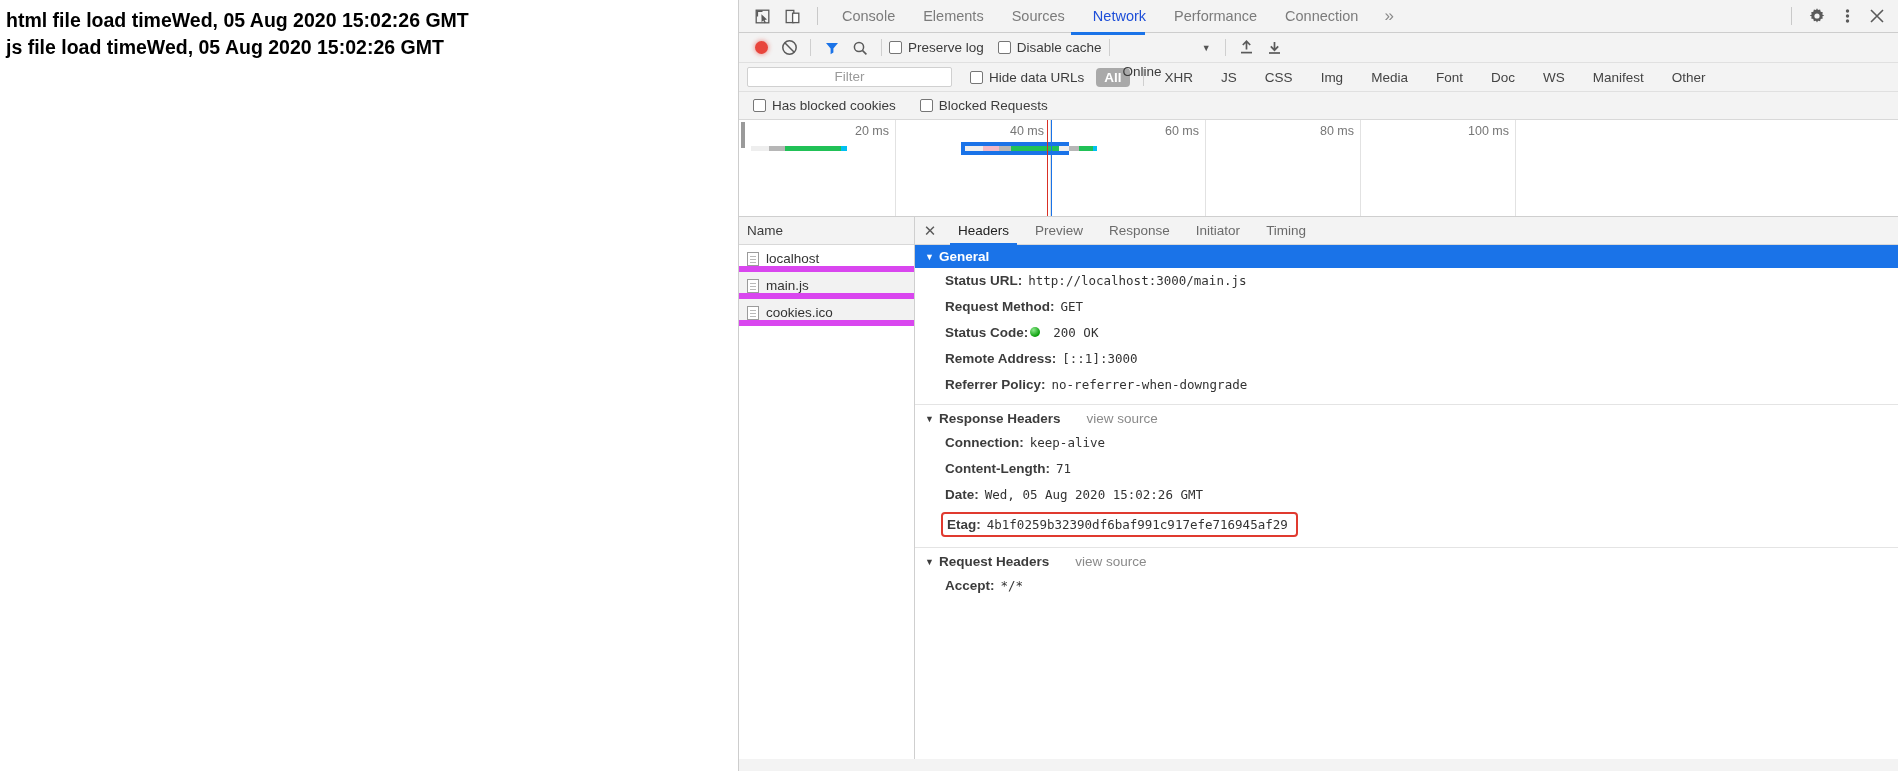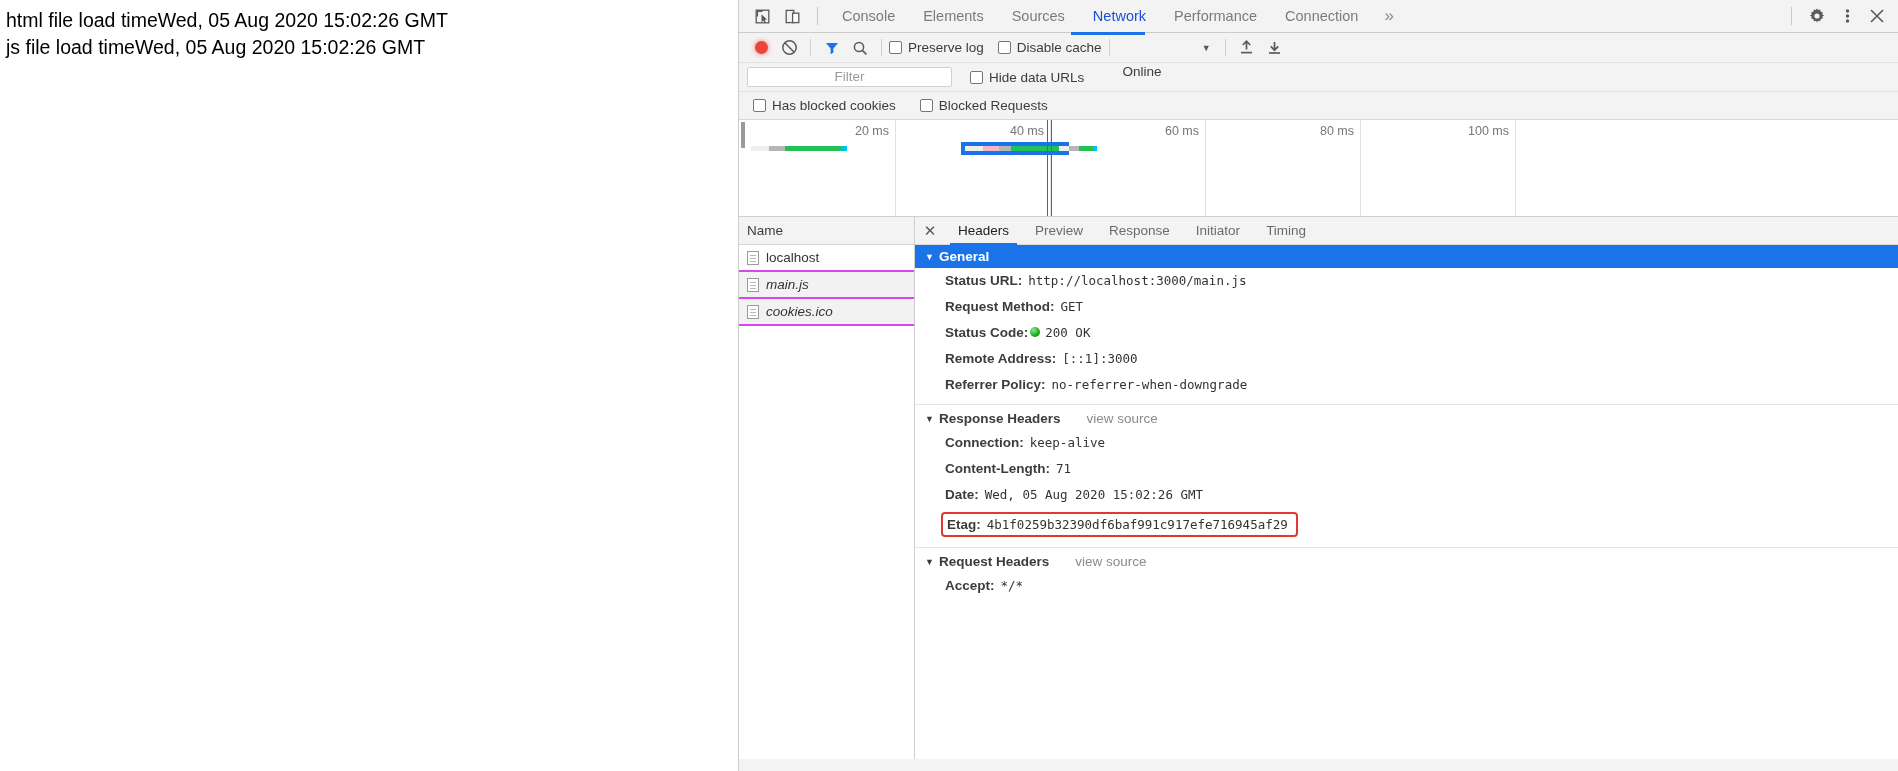--- a/index.html
+++ b/index.html
@@ -9,20 +9,21 @@
     background: #ffffff;
     font-family: "Liberation Sans", sans-serif;
     overflow: hidden;
   }
   .root { position: relative; width: 1898px; height: 771px; background:#fff; }
 
   
   .page-area {
     position: absolute; left: 0; top: 0; width: 738px; height: 771px;
     background: #ffffff;
+    font-weight: bold;
   }
   .page-line {
     font-family: "Liberation Sans", sans-serif;
     font-size: 19.5px;
     color: #000;
     white-space: nowrap;
     padding-left: 6px;
   }
   .page-line.l1 { position: absolute; top: 9px; left: 0; }
   .page-line.l2 { position: absolute; top: 36px; left: 0; }
@@ -135,25 +136,25 @@
   .split { display: flex; height: 542px; }
   .reqpane {
     width: 176px; flex: 0 0 176px; background: #fff;
     border-right: 1px solid #cfcfcf;
   }
   .req-head {
     height: 28px; line-height: 28px; padding-left: 8px; font-size: 13.5px;
     color: #3c3c3c; background: #f3f3f3; border-bottom: 1px solid #d8d8d8;
   }
   .req-row {
-    height: 27px; display: flex; align-items: center; padding-left: 8px;
-    font-size: 13.5px; color: #333; border-bottom: 2px solid #d946ef;
+    height: 27px; display: flex; align-items: flex-end; padding-left: 8px;
+    font-size: 13.5px; color: #333; border-bottom: 6px solid #d946ef;
     cursor: pointer; white-space: nowrap;
   }
-  .req-row.alt { background: #f2f2f2; font-style: italic; }
+  .req-row.alt { background: #f2f2f2; }
   .req-ico {
     width: 12px; height: 14px; border: 1px solid #9b9b9b; background: #fff;
     margin-right: 7px; flex: 0 0 auto; position: relative;
   }
   .req-ico::after {
     content: ""; position: absolute; left: 2px; top: 3px; right: 2px;
     height: 1px; background: #b9b9b9;
     box-shadow: 0 3px 0 #b9b9b9, 0 6px 0 #b9b9b9;
   }
 
@@ -326,20 +327,34 @@
     </div>
 
     <div class="filterrow">
       <div class="filter-input">Filter</div>
       <span style="width:18px"></span>
       <label class="cb-label">
         <span class="cbx"></span>
         <span>Hide data URLs</span>
       </label>
       <span style="width:6px"></span>
+      <div class="types">
+        <span class="pill on">All</span>
+        <span class="vsep"></span>
+        <span class="pill">XHR</span>
+        <span class="pill">JS</span>
+        <span class="pill">CSS</span>
+        <span class="pill">Img</span>
+        <span class="pill">Media</span>
+        <span class="pill">Font</span>
+        <span class="pill">Doc</span>
+        <span class="pill">WS</span>
+        <span class="pill">Manifest</span>
+        <span class="pill">Other</span>
+      </div>
     </div>
 
     <div class="blockedrow">
       <label class="cb-label">
         <span class="cbx"></span>
         <span>Has blocked cookies</span>
       </label>
       <label class="cb-label">
         <span class="cbx"></span>
         <span>Blocked Requests</span>
@@ -425,21 +440,21 @@
           <span class="hkey">Status URL:</span>
           <span class="hval">http://localhost:3000/main.js</span>
         </div>
         <div class="hrow">
           <span class="hkey">Request Method:</span>
           <span class="hval">GET</span>
         </div>
         <div class="hrow">
           <span class="hkey">Status Code:</span>
           <span class="status-dot"></span>
-          <span class="hval" style="margin-left:0">200 OK</span>
+          <span class="hval" style="margin-left:8px">200 OK</span>
         </div>
         <div class="hrow">
           <span class="hkey">Remote Address:</span>
           <span class="hval">[::1]:3000</span>
         </div>
         <div class="hrow">
           <span class="hkey">Referrer Policy:</span>
           <span class="hval">no-referrer-when-downgrade</span>
         </div>
 

